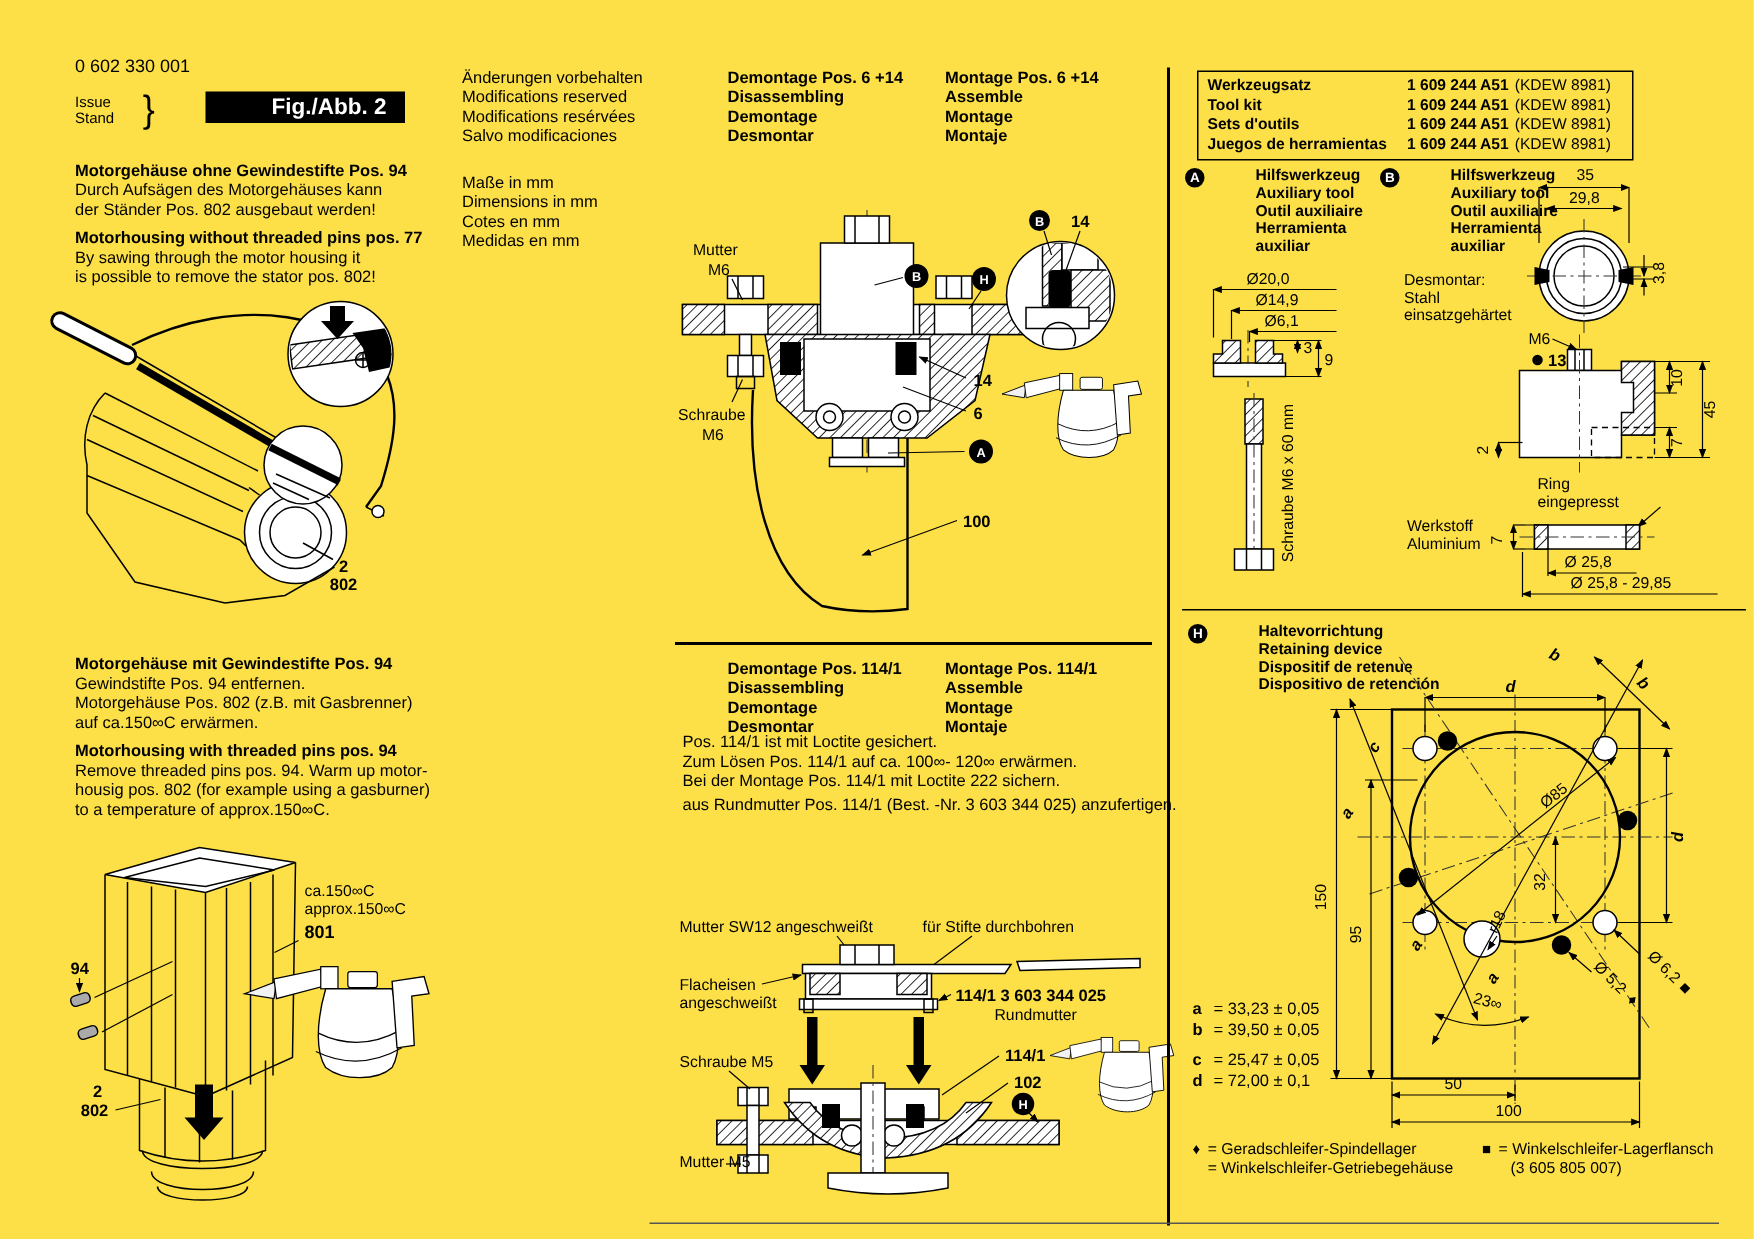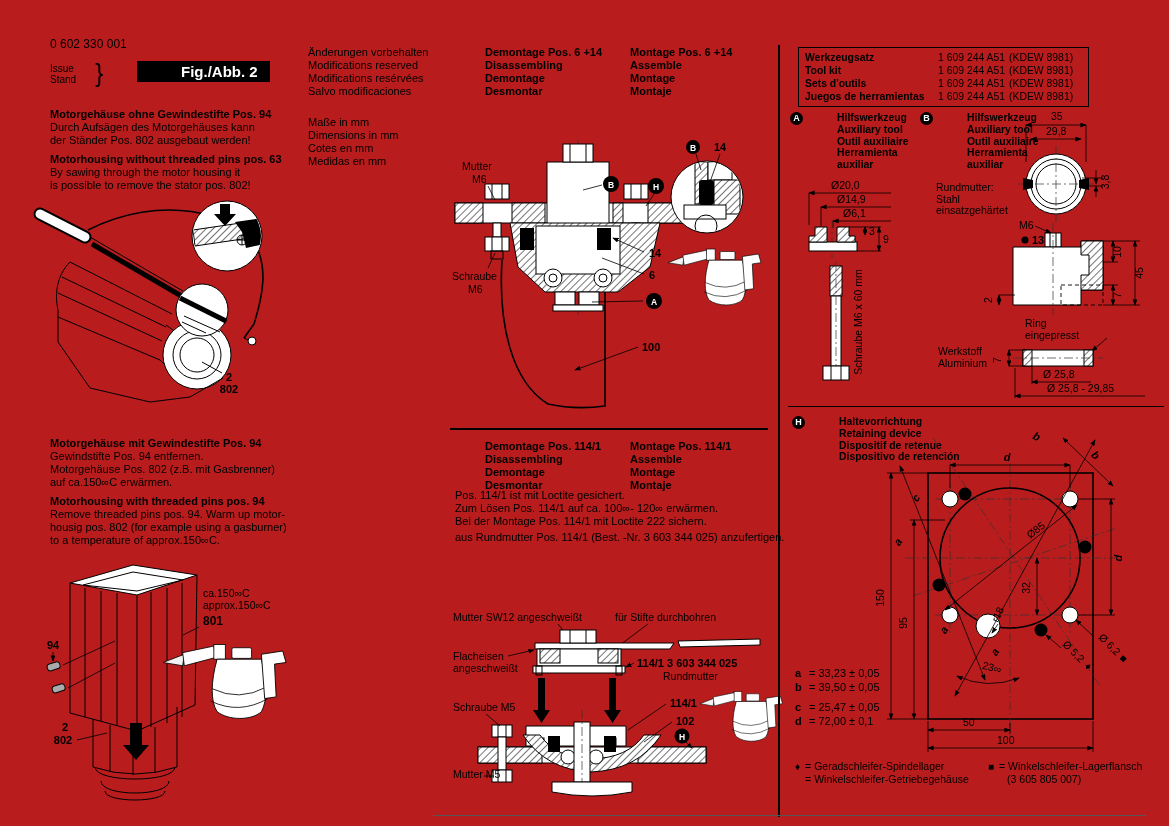--- a/index.html
+++ b/index.html
@@ -1,29 +1,29 @@
 <!DOCTYPE html>
 <html><head>
 <meta charset="utf-8">
 <style>
   html,body{margin:0;padding:0;background:#e8e8e8;}
-  #page{position:relative;width:1169px;height:826px;background:#b91c1c;font-family:"Liberation Sans",sans-serif;color:#000;overflow:hidden;}
+  #page{position:relative;width:1169px;height:826px;background:#fde047;font-family:"Liberation Sans",sans-serif;color:#000;overflow:hidden;}
   .t{position:absolute;font-size:11px;line-height:13px;white-space:nowrap;}
   .b{font-weight:bold;}
   .s10{font-size:10.5px;line-height:11.5px;}
   .s12{font-size:12px;}
   .lines div{white-space:nowrap;margin-left:30px;}
   .figbox{position:absolute;background:#000;color:#fff;font-weight:bold;font-size:15px;padding:2px 12px;}
   .badge{display:inline-flex;width:13px;height:13px;border-radius:50%;background:#000;color:#fff;font-weight:bold;font-size:9px;align-items:center;justify-content:center;flex:0 0 13px;}
   .vrule{position:absolute;background:#000;}
   .hrule{position:absolute;background:#000;}
   .kitbox{position:absolute;border:1.6px solid #000;padding:3px 6px;font-size:10.4px;line-height:13px;}
   .kitrow{display:flex;white-space:nowrap;}
   .kitrow .kl{flex:0 0 133px;font-weight:bold;}
-  .kitrow .kn{font-weight:normal;text-align:right;}
+  .kitrow .kn{font-weight:bold;text-align:right;}
   .kitrow .kk{margin-left:4px;}
   .abt{position:absolute;display:flex;gap:4px;font-size:10.4px;line-height:11.8px;}
   .abt .lines{font-weight:bold;}
   svg{position:absolute;overflow:visible;}
   svg text{font-family:"Liberation Sans",sans-serif;font-size:10.5px;fill:#000;}
   svg text.bb{font-weight:bold;font-size:11px;}
   svg text.it{font-weight:bold;font-style:italic;font-size:11px;}
   svg text.wh{fill:#fff;font-weight:bold;font-size:8.5px;}
   .s{stroke:#000;stroke-width:1;fill:none;}
   .s15{stroke:#000;stroke-width:1.6;fill:none;}
@@ -74,21 +74,21 @@
     <div style="font-size:24px;font-weight:100;transform:scaleY(1.05);">}</div>
     <div style="font-size:15px;margin-left:26px;">08-08-18</div>
   </div>
   <div class="figbox" style="left:137px;top:61px;padding-left:44px;">Fig./Abb. 2</div>
 
   <div class="t" style="left:50px;top:108px;">
     <div class="b">Motorgehäuse ohne Gewindestifte Pos. 94</div>
     <div>Durch Aufsägen des Motorgehäuses kann</div>
     <div>der Ständer Pos. 802 ausgebaut werden!</div>
     <div style="height:6px;"></div>
-    <div class="b">Motorhousing without threaded pins pos. 63</div>
+    <div class="b">Motorhousing without threaded pins pos. 77</div>
     <div>By sawing through the motor housing it</div>
     <div>is possible to remove the stator pos. 802!</div>
   </div>
 
   <svg width="270" height="250" viewBox="0 0 270 250" style="left:30px;top:192px;">
     <line x1="10" y1="22" x2="55" y2="45" stroke="#000" stroke-width="13" stroke-linecap="round"></line>
     <line x1="10" y1="22" x2="55" y2="45" stroke="#fff" stroke-width="9" stroke-linecap="round"></line>
     <path class="s15" d="M58,38 C130,2 205,18 228,58 C236,78 234,100 224,132 L214,146"></path>
     <line class="s" x1="214" y1="146" x2="226" y2="152"></line>
     <circle class="sf" cx="222" cy="149" r="4"></circle>
@@ -428,21 +428,21 @@
     <span class="badge">B</span>
     <div class="lines">
       <div>Hilfswerkzeug</div>
       <div>Auxiliary tool</div>
       <div>Outil auxiliaire</div>
       <div>Herramienta</div>
       <div>auxiliar</div>
     </div>
   </div>
   <div class="t s10" style="left:936px;top:182px;">
-    <div>Rundmutter:</div>
+    <div>Desmontar:</div>
     <div>Stahl</div>
     <div>einsatzgehärtet</div>
   </div>
 
   <svg width="120" height="130" viewBox="0 0 120 130" style="left:795px;top:178px;">
     <text x="36" y="11">Ø20,0</text>
     <line class="dim" x1="14" y1="15" x2="96" y2="15" marker-start="url(#arr)"></line>
     <line class="dim" x1="14" y1="15" x2="14" y2="47"></line>
     <text x="42" y="25">Ø14,9</text>
     <line class="dim" x1="26" y1="29" x2="96" y2="29" marker-start="url(#arr)"></line>

